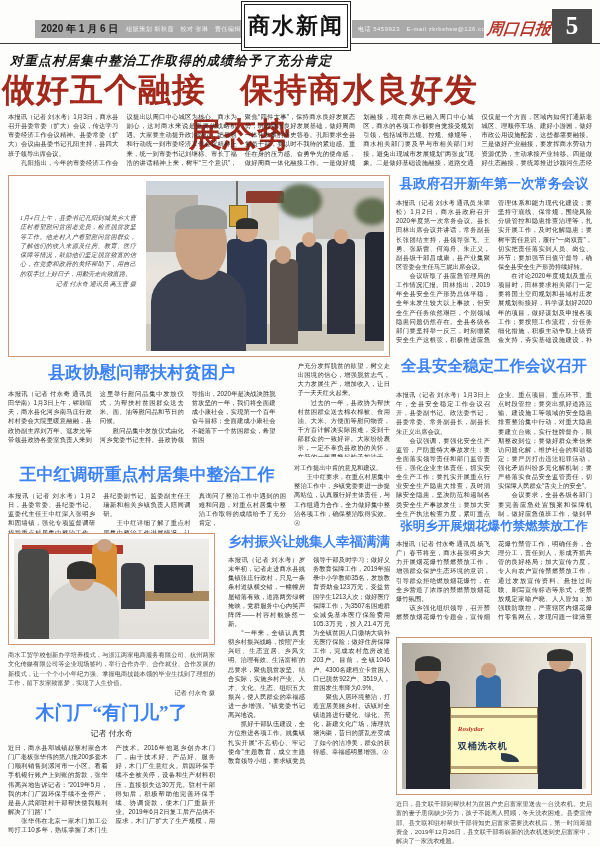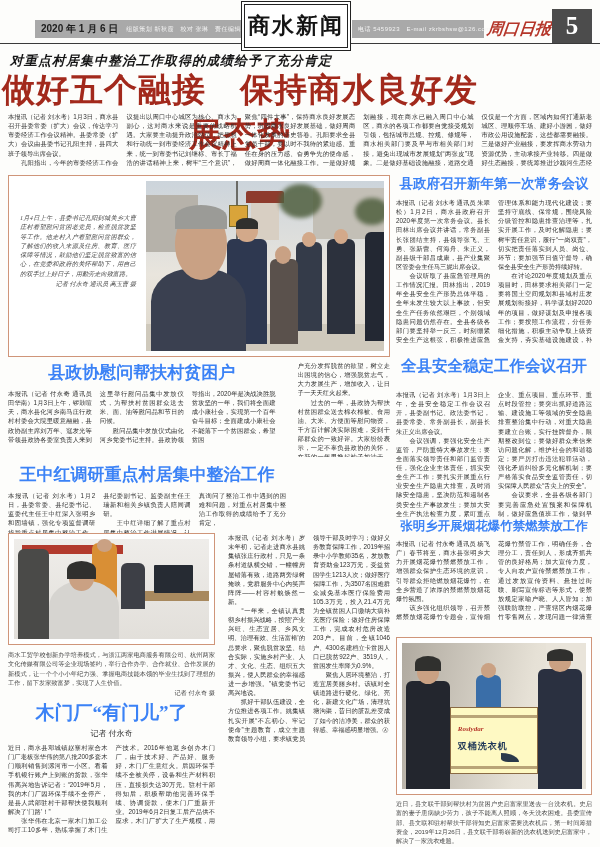--- a/index.html
+++ b/index.html
@@ -35,21 +35,21 @@
   .photo-img{position:relative;width:100%;height:100%;overflow:hidden;}
   
   .photo1{position:absolute;left:8px;top:175px;width:382px;height:182px;display:flex;gap:6px;}
   .photo1-cap{width:126px;box-sizing:border-box;padding:32px 4px 0 6px;font-family:"Liberation Serif",serif;font-style:italic;}
   .photo1-art{flex:1;}
   .artA{position:absolute;left:8px;top:361px;width:382px;display:flex;gap:22px;}
   .artA-main{width:278px;}
   .artA-main .art-head{font-size:17px;margin-bottom:5px;}
   .artA-body{columns:3;column-gap:8px;height:66px;}
   .artA-side{width:96px;height:96px;}
-  .artB{position:absolute;left:8px;top:463px;width:382px;display:flex;gap:8px;flex-direction:column;}
+  .artB{position:absolute;left:8px;top:463px;width:382px;display:flex;gap:8px;}
   .artB-main{width:278px;}
   .artB-main .art-head{font-size:17px;margin-bottom:5px;}
   .artB-body{columns:3;column-gap:8px;height:58px;}
   .artB-side{width:96px;height:88px;}
   .photo2{position:absolute;left:8px;top:533px;width:207px;height:112px;}
   .photo2-cap{position:absolute;left:8px;top:650px;width:207px;height:46px;}
   .artMumen{position:absolute;left:8px;top:700px;width:207px;}
   .artMumen .art-head{font-size:19px;}
   .artMumen-body{columns:2;column-gap:8px;height:96px;margin-top:4px;}
   .artXiangcun{position:absolute;left:228px;top:533px;width:162px;}
@@ -187,20 +187,21 @@
   </div>
 
   <div class="artMumen">
     <div class="art-head">木门厂“有门儿”了</div>
     <div class="byline">记者 付永奇</div>
     <div class="bodytext artMumen-body">近日，商水县邓城镇赵寨村家合木门厂老板张华伟的第八批200多套木门顺利销售到漯河市一小区。看着手机银行账户上到账的货款，张华伟高兴地告诉记者：“2019年5月，我的木门厂因环保手续不全停产，是县人武部驻村干部帮扶使我顺利解决了‘门路’！”
 　　张华伟在北京一家木门加工公司打工10多年，熟练掌握了木门生产技术。2016年他返乡创办木门厂，由于技术好、产品好、服务好，木门厂生意红火。后因环保手续不全被关停，设备和生产材料积压，直接损失达30万元。驻村干部得知后，积极帮助他完善环保手续、协调贷款，使木门厂重新开业。2019年6月2日复工后产品供不应求，木门厂扩大了生产规模，用工近100人，还让周边贫困群众实现了家门口就业。㉦</div>
   </div>
 
   <div class="artXiangcun">
+    <div class="art-head">乡村振兴让姚集人幸福满满</div>
     <div class="bodytext artXiangcun-body">本报讯（记者 刘水考）岁末年初，记者走进商水县姚集镇张庄行政村，只见一条条村道纵横交错，一幢幢房屋错落有致，道路两旁绿树掩映，党群服务中心内笑声阵阵——村容村貌焕然一新。
 　　“一年来，全镇认真贯彻乡村振兴战略，按照‘产业兴旺、生态宜居、乡风文明、治理有效、生活富裕’的总要求，聚焦脱贫攻坚、结合实际，实施乡村产业、人才、文化、生态、组织五大振兴，使人民群众的幸福感进一步增强。”镇党委书记高兴地说。
 　　抓好干部队伍建设，全方位推进各项工作。姚集镇扎实开展“不忘初心、牢记使命”主题教育，成立主题教育领导小组，要求镇党员领导干部及时学习；做好义务教育保障工作，2019年招录中小学教师35名，发放教育资助金123万元，受益贫困学生1213人次；做好医疗保障工作，为3507名困难群众减免基本医疗保险费用105.3万元，投入21.4万元为全镇贫困人口缴纳大病补充医疗保险；做好住房保障工作，完成农村危房改造203户。目前，全镇1046户、4300名建档立卡贫困人口已脱贫922户、3519人，贫困发生率降为0.9%。
 　　聚焦人居环境整治，打造宜居美丽乡村。该镇对全镇道路进行硬化、绿化、亮化，新建文化广场，清理坑塘沟渠，昔日的脏乱差变成了如今的洁净美，群众的获得感、幸福感明显增强。㉦</div>
   </div>
 
   <div class="artGov">
     <div class="art-head">县政府召开新年第一次常务会议</div>
     <div class="bodytext artGov-body">本报讯（记者 刘水考 通讯员 朱翠松）1月2日，商水县政府召开2020年度第一次常务会议。县长田林出席会议并讲话，常务副县长张团结主持，县领导张飞、王勇、张新营、何海舟、朱正义，副县级干部吕成康，县产业集聚区管委会主任马三妮出席会议。
 　　会议听取了县应急管理局的工作情况汇报。田林指出，2019年全县安全生产形势总体平稳，全年未发生较大以上事故，但安全生产任务依然艰巨，个别领域隐患问题仍然存在。全县各级各部门要坚持举一反三，时刻绷紧安全生产这根弦，积极推进应急管理体系和能力现代化建设；要坚持守底线、保常规，围绕风险分级管控和隐患排查治理等，扎实开展工作，及时化解隐患；要树牢责任意识，履行“一岗双责”，切实把责任落实到人员、岗位、环节；要加强节日值守督导，确保全县安全生产形势持续好转。

